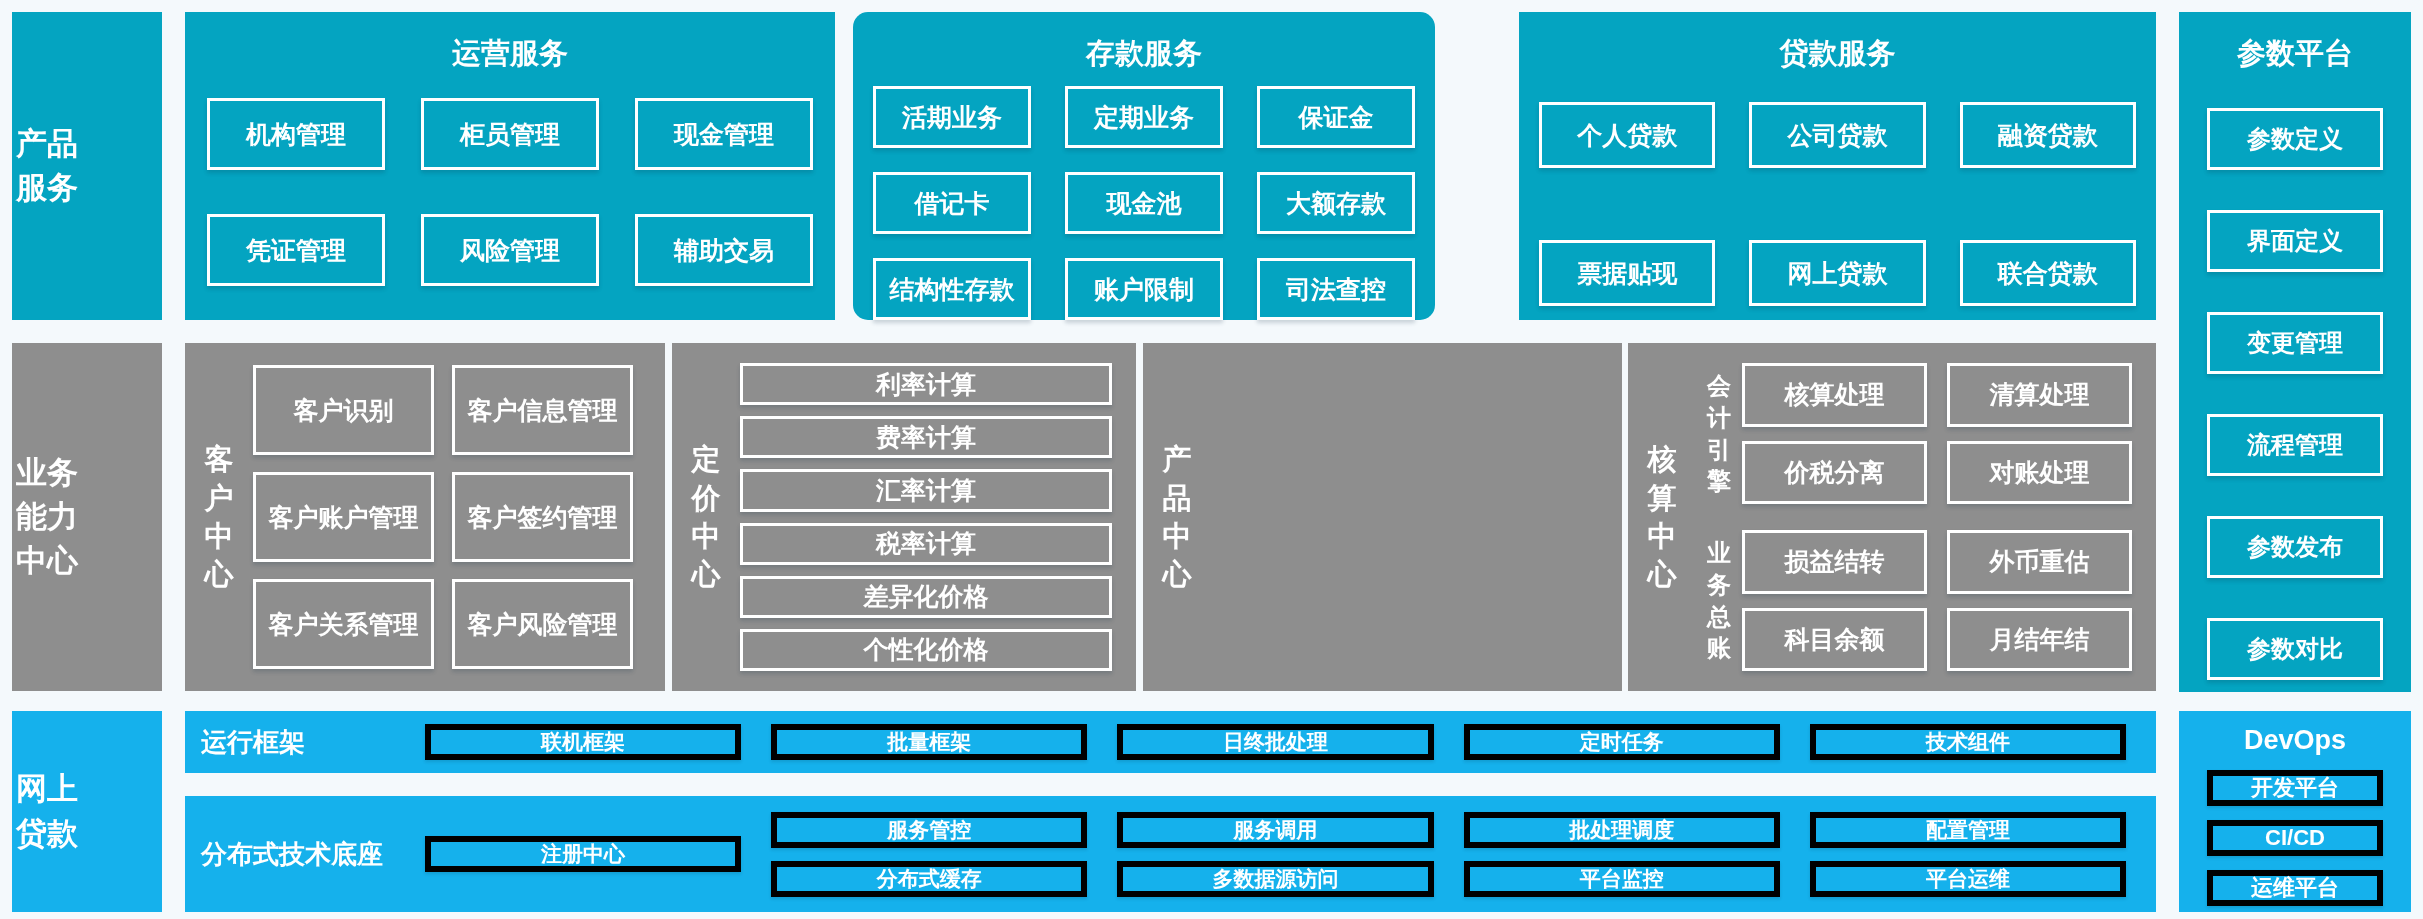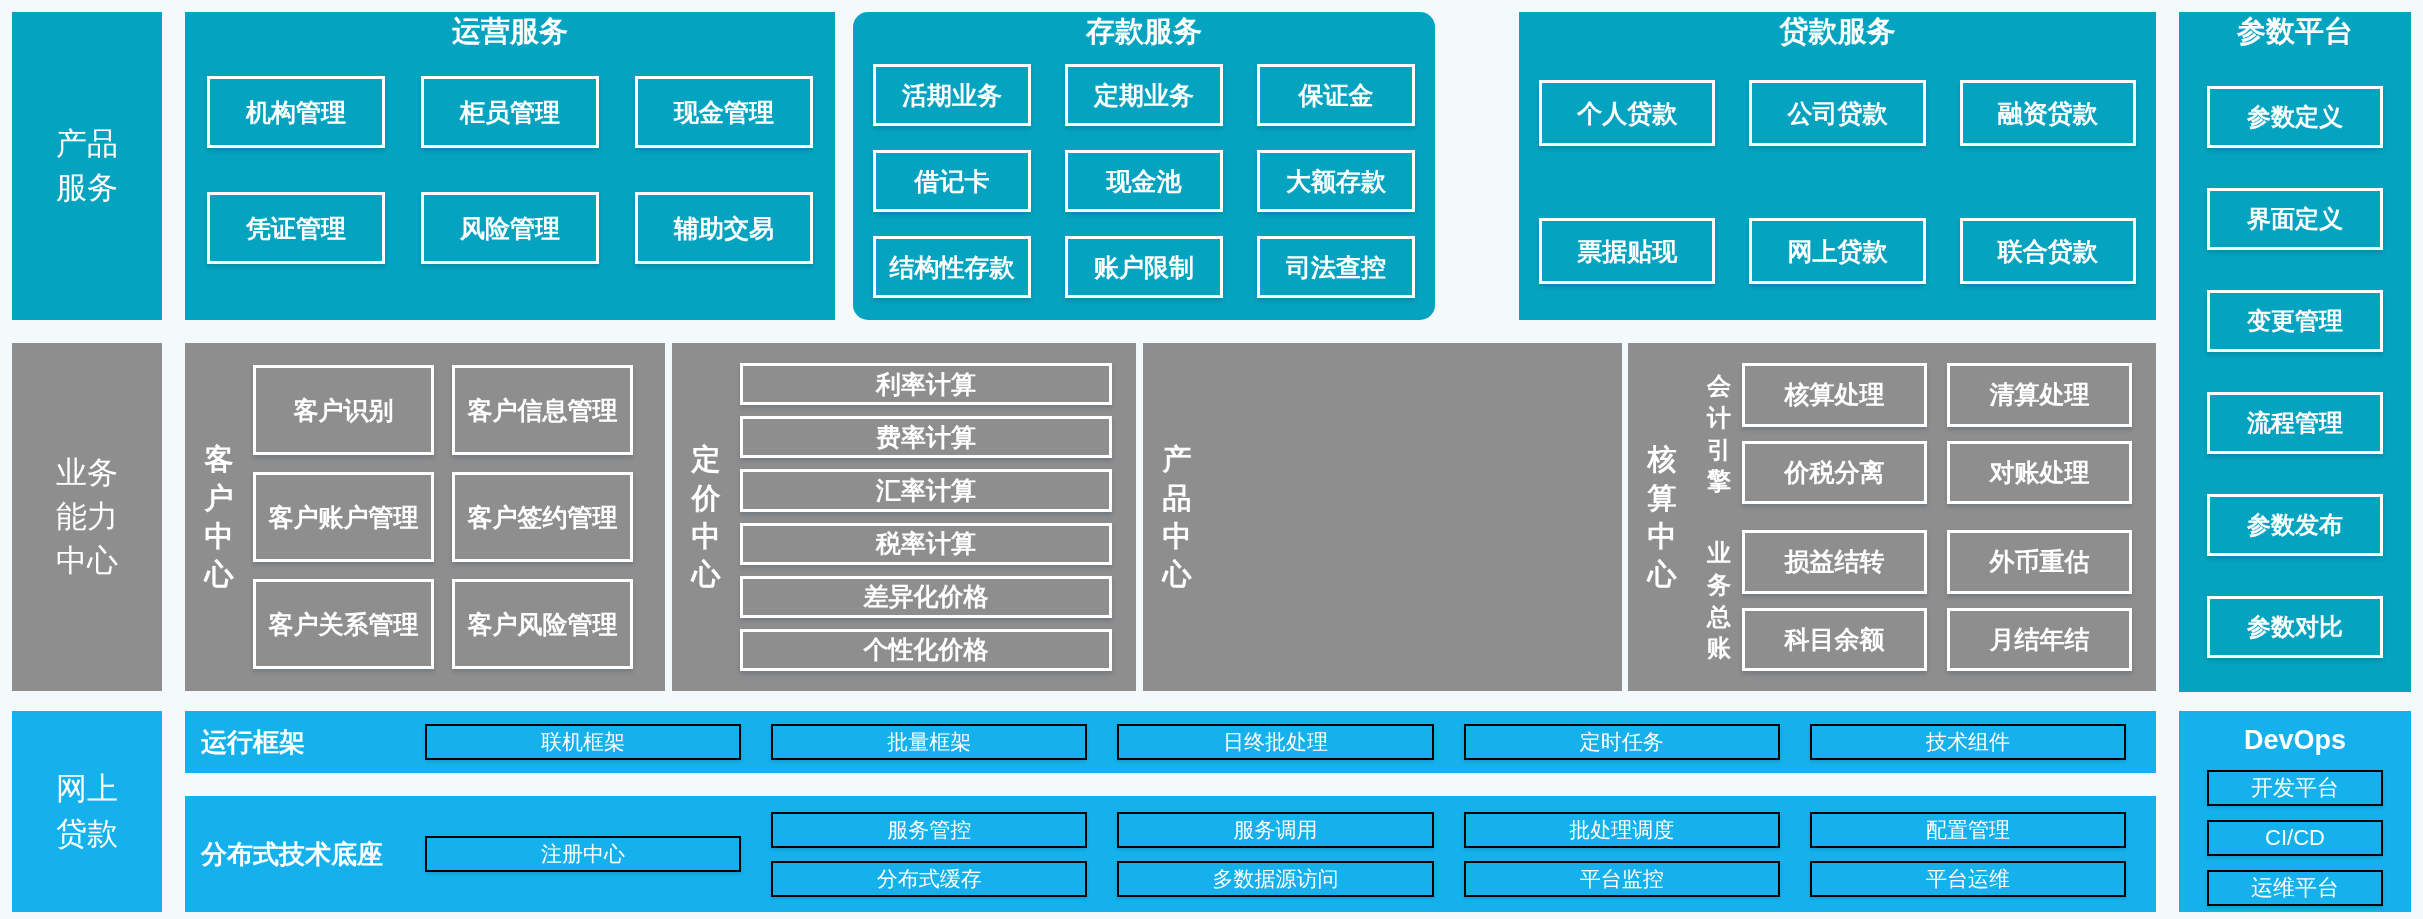--- a/index.html
+++ b/index.html
@@ -4,31 +4,31 @@
 <style>
   html,body{margin:0;padding:0;background:#ffffff;}
   .stage{position:relative;width:2423px;height:919px;background:#f4f9fc;
          font-family:"Liberation Sans",sans-serif;color:#fff;overflow:hidden;}
   .sec{position:absolute;box-sizing:border-box;}
   .teal{background:#04a4c1;}
   .blue{background:#15b1ec;}
   .gray{background:#8e8e8e;}
 
   
-  .rail{display:flex;align-items:center;justify-content:center;font-weight:normal;
+  .rail{display:flex;align-items:center;justify-content:flex-start;font-weight:bold;
         font-size:31px;line-height:1.42;}
   .rail .t{width:2.25em;text-align:center;word-break:break-all;}
 
-  .sec-title{font-size:29px;font-weight:bold;text-align:center;}
+  .sec-title{font-size:29px;font-weight:bold;text-align:center;padding-top:22px;}
 
   .node{box-sizing:border-box;border:3px solid #fff;display:flex;align-items:center;
         justify-content:center;font-size:25px;font-weight:bold;text-align:center;
         box-shadow:0 3px 4px rgba(10,40,60,.18);}
-  .node2{box-sizing:border-box;border:2px solid #000000;display:flex;align-items:center;
-         justify-content:center;font-size:21px;font-weight:normal;text-align:center;
+  .node2{box-sizing:border-box;border:6px solid #000000;display:flex;align-items:center;
+         justify-content:center;font-size:21px;font-weight:bold;text-align:center;
          box-shadow:0 2px 3px rgba(10,40,60,.15);}
 
   
   .pos-rail-product{left:12px;top:12px;width:150px;height:308px;}
   .pos-rail-capability{left:12px;top:343px;width:150px;height:348px;}
   .pos-rail-tech{left:12px;top:711px;width:150px;height:201px;}
   .pos-ops{left:185px;top:12px;width:650px;height:308px;}
   .pos-dep{left:853px;top:12px;width:582px;height:308px;border-radius:15px;}
   .pos-loan{left:1519px;top:12px;width:637px;height:308px;}
   .pos-param{left:2179px;top:12px;width:232px;height:680px;}

